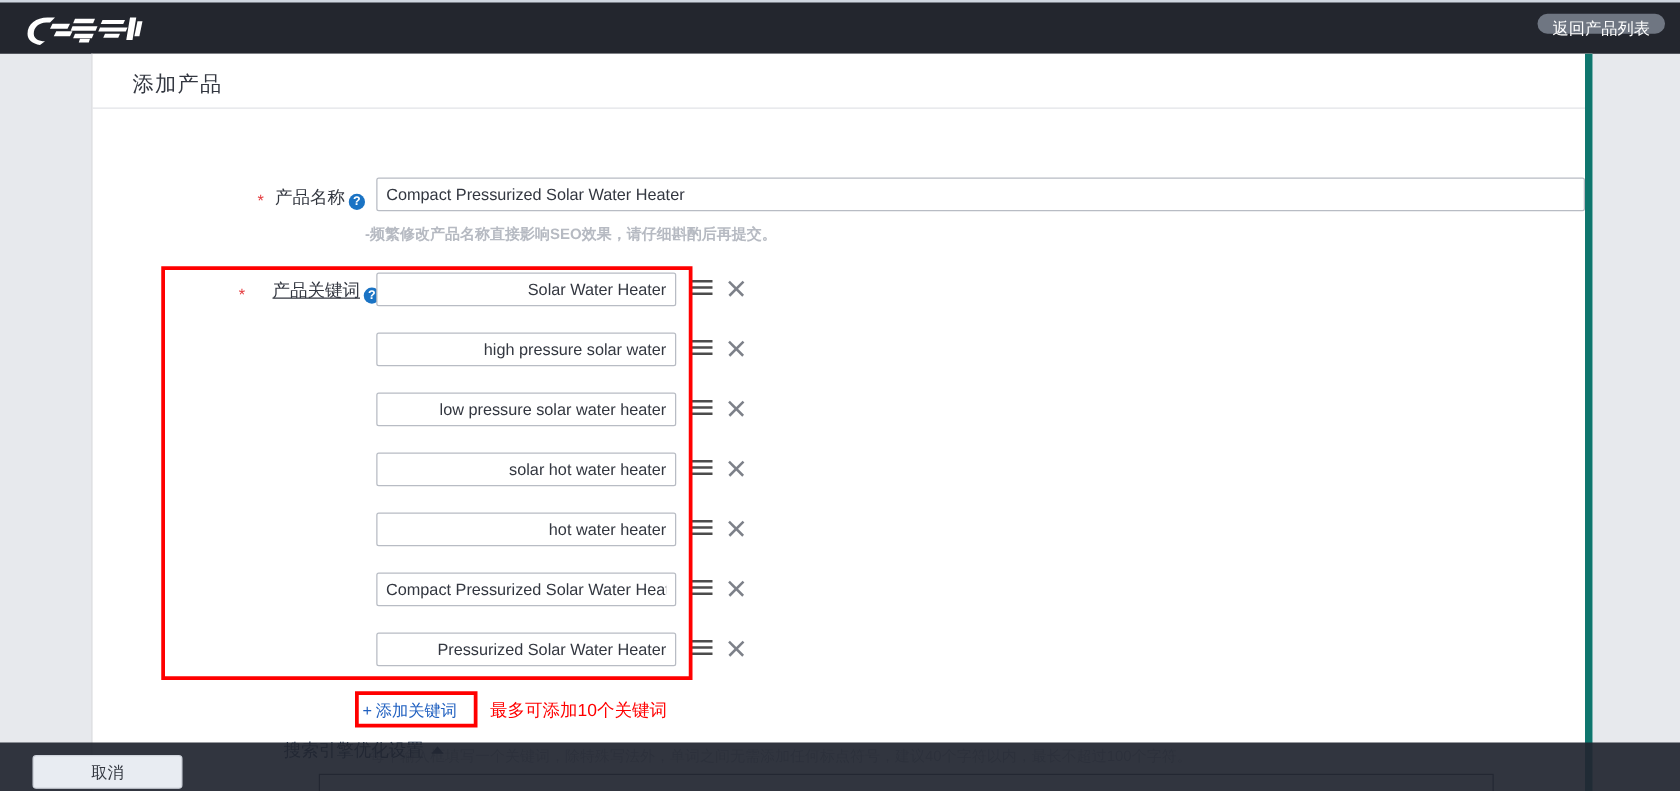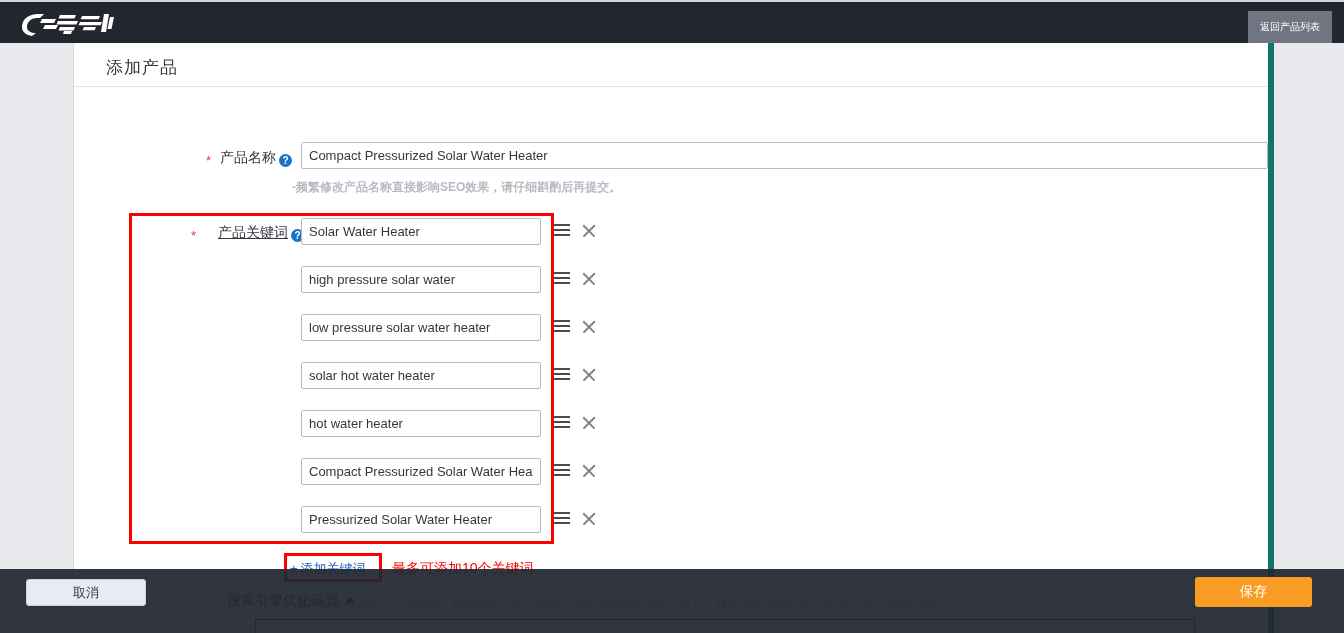--- a/index.html
+++ b/index.html
@@ -25,26 +25,26 @@
     border-top: 2px solid #cfd6e0;
   }
   .logo {
     position: absolute; left: 20px; top: 8px;
     width: 95px; height: 26px;
     display: flex; align-items: center;
   }
   .logo svg { display: block; }
   .back-btn {
     position: absolute; right: 12px; top: 9px;
-    height: 32px;
+    height: 16px;
     padding: 0 12px;
     background: #6f7682;
     color: #ffffff;
-    border: none; border-radius: 1px;
-    font-size: 10px;
+    border: none; border-radius: 11px;
+    font-size: 13px;
     line-height: 24px;
     cursor: pointer;
     font-family: "Liberation Sans", "DejaVu Sans", sans-serif;
     white-space: nowrap;
   }
 
   
   .panel {
     position: absolute;
     left: 73px; top: 43px;
@@ -114,21 +114,21 @@
     font-family: Liberation Sans, sans-serif;
   }
   .hint {
     position: absolute;
     font-size: 12px;
     color: #b6bac2;
     white-space: nowrap;
   }
 
   
-  .kw-input { left: 227px; width: 240px; }
+  .kw-input { left: 227px; width: 240px; text-align: right; }
   .kw-drag {
     position: absolute;
     left: 479px;
     width: 17px; height: 14px;
     cursor: move;
   }
   .kw-drag span {
     display: block;
     height: 2px;
     background: #4c4c4c;
@@ -194,21 +194,21 @@
     position: absolute;
     left: 255px; top: 619px;
     width: 940px; height: 30px;
     border: 1px solid #3b4250;
   }
 
   
   .bottombar {
     position: absolute;
     left: 0; bottom: 0;
-    width: 1344px; height: 64px;
+    width: 1344px; height: 39px;
     background: rgba(33, 38, 48, 0.93);
   }
   .cancel-btn {
     position: absolute;
     left: 26px; top: 10px;
     width: 120px; height: 27px;
     background: #e8ecf2;
     color: #333740;
     border: 1px solid #cfd4dc;
     border-radius: 3px;
@@ -348,16 +348,15 @@
     </div>
   </div>
 
   <div class="seo-section">
     <span>搜索引擎优化设置</span><span class="seo-caret"></span>
   </div>
   <div class="seo-box"></div>
 
   <div class="bottombar">
     <button class="cancel-btn">取消</button>
-    <button class="save-btn">保存</button>
   </div>
 
 </div>
 
 </body></html>

